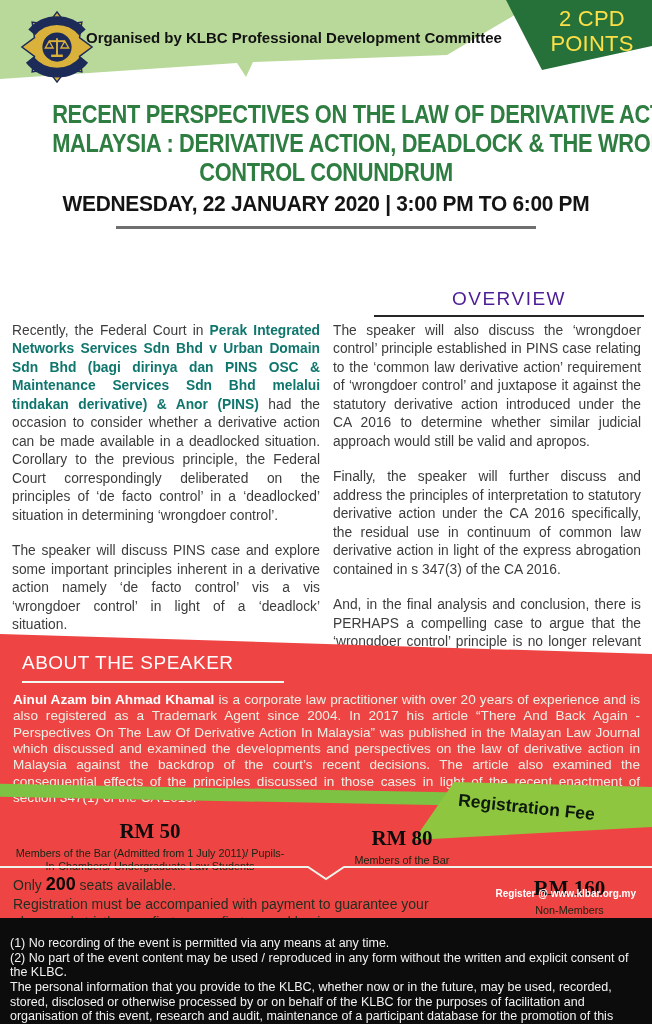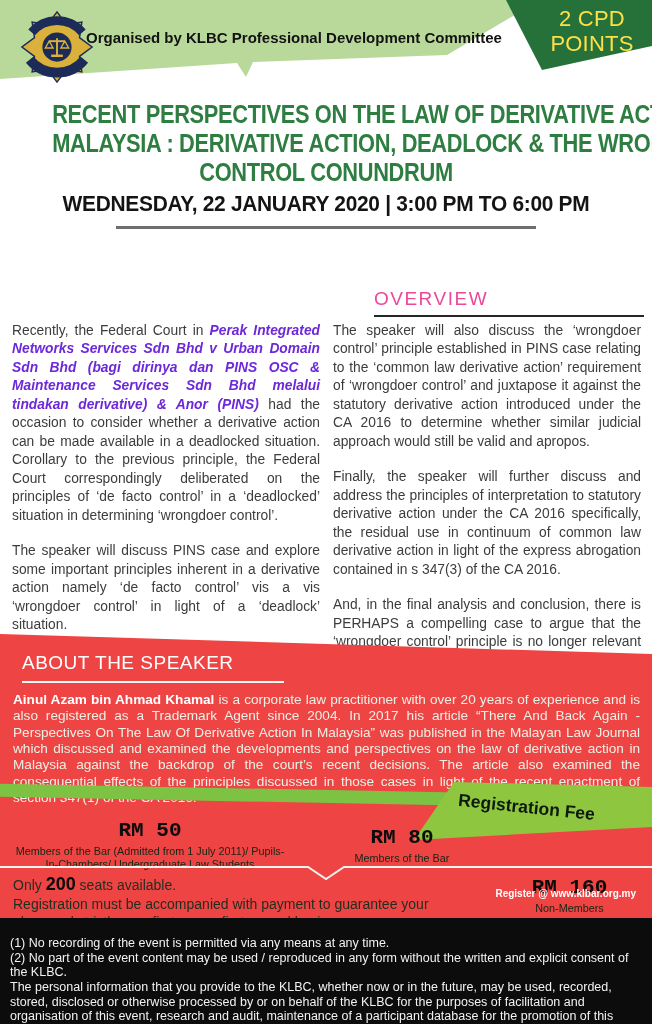--- a/index.html
+++ b/index.html
@@ -31,45 +31,45 @@
   .title div { white-space:nowrap; }
   .datetime { position:absolute; left:0; top:191px; width:652px; text-align:center;
               color:#141414; font-size:22px; font-weight:600; letter-spacing:-0.3px;
               transform:scaleX(0.95); }
   .date-divider { position:absolute; left:116px; top:226px; width:420px; height:3px; background:#6f6f6f; }
   .venue1 { position:absolute; left:0; top:237px; width:652px; text-align:center;
             color:#141414; font-size:16.5px; font-weight:600; }
   .venue2 { position:absolute; left:0; top:261px; width:652px; text-align:center;
             color:#141414; font-size:16.5px; font-weight:600; }
   
-  .overview-heading { position:absolute; right:8px; top:288px; width:270px; text-align:left;
-            color:#ec4899; font-size:19px; letter-spacing:1.5px; font-weight:500;
+  .overview-heading { position:absolute; right:8px; top:288px; width:270px; text-align:center;
+            color:#4c1d95; font-size:19px; letter-spacing:1.5px; font-weight:500;
             border-bottom:2px solid #262626; padding-bottom:5px; }
   .col { position:absolute; top:322px; width:308px; font-size:13.8px; line-height:1.34;
          color:#3c3c3c; text-align:justify; }
   .col-left { left:12px; } .col-right { left:333px; }
   .col p + p { margin-top:17px; }
-  .case-name { font-weight:700; font-style:italic; color:#6d28d9; }
+  .case-name { font-weight:700; color:#0f766e; }
   
   .speaker-section { position:absolute; left:0; top:630px; width:652px; height:288px;
     background:#ef4444; clip-path:polygon(0 4px,100% 24px,100% 100%,0 100%); }
   .speaker-heading { position:absolute; left:22px; top:22px; width:262px; color:#ffffff;
     font-size:19px; font-weight:500; letter-spacing:0.5px;
     border-bottom:2px solid #f4f8f2; padding-bottom:7px; }
   .bio { position:absolute; left:13px; top:62px; width:627px; color:#e9f1e6;
     font-size:13.6px; line-height:1.2; text-align:justify; }
   .bio b { color:#ffffff; }
   .stripe { position:absolute; left:-6px; top:160px; width:664px; height:13px;
     background:#7dc242; transform:rotate(1.1deg); }
   .ribbon { position:absolute; right:0; top:152px; width:238px; height:58px; background:#8ec73f;
     clip-path:polygon(40px 0,100% 5px,100% 45px,0 58px); }
   .ribbon-label { position:absolute; left:44px; top:15px; transform:rotate(6deg);
     color:#0e1a0e; font-size:17.5px; font-weight:600; }
   .fee { position:absolute; text-align:center; }
-  .fee-amount { font-family:Liberation Mono, monospace; font-weight:700; font-size:21px; color:#0c0c0c; }
+  .fee-amount { font-family:Liberation Serif, serif; font-weight:700; font-size:21px; color:#0c0c0c; }
   .fee-desc { font-size:10.8px; color:#142514; line-height:1.25; margin-top:3px; }
   .fee1 { left:10px;  top:189px; width:280px; }
   .fee2 { left:322px; top:196px; width:160px; }
   .fee3 { left:492px; top:198px; width:155px;margin-top:48px; }
   .v-line { position:absolute; left:0; top:236px; }
   .seats { position:absolute; left:13px; top:243px; width:430px; color:#1f2d1f;
     font-size:14px; line-height:1.28; }
   .seats .count { font-weight:800; font-size:18px; color:#0a0a0a; }
   .register { position:absolute; right:16px; top:258px; color:#ffffff; font-size:10px; font-weight:700; }
   

